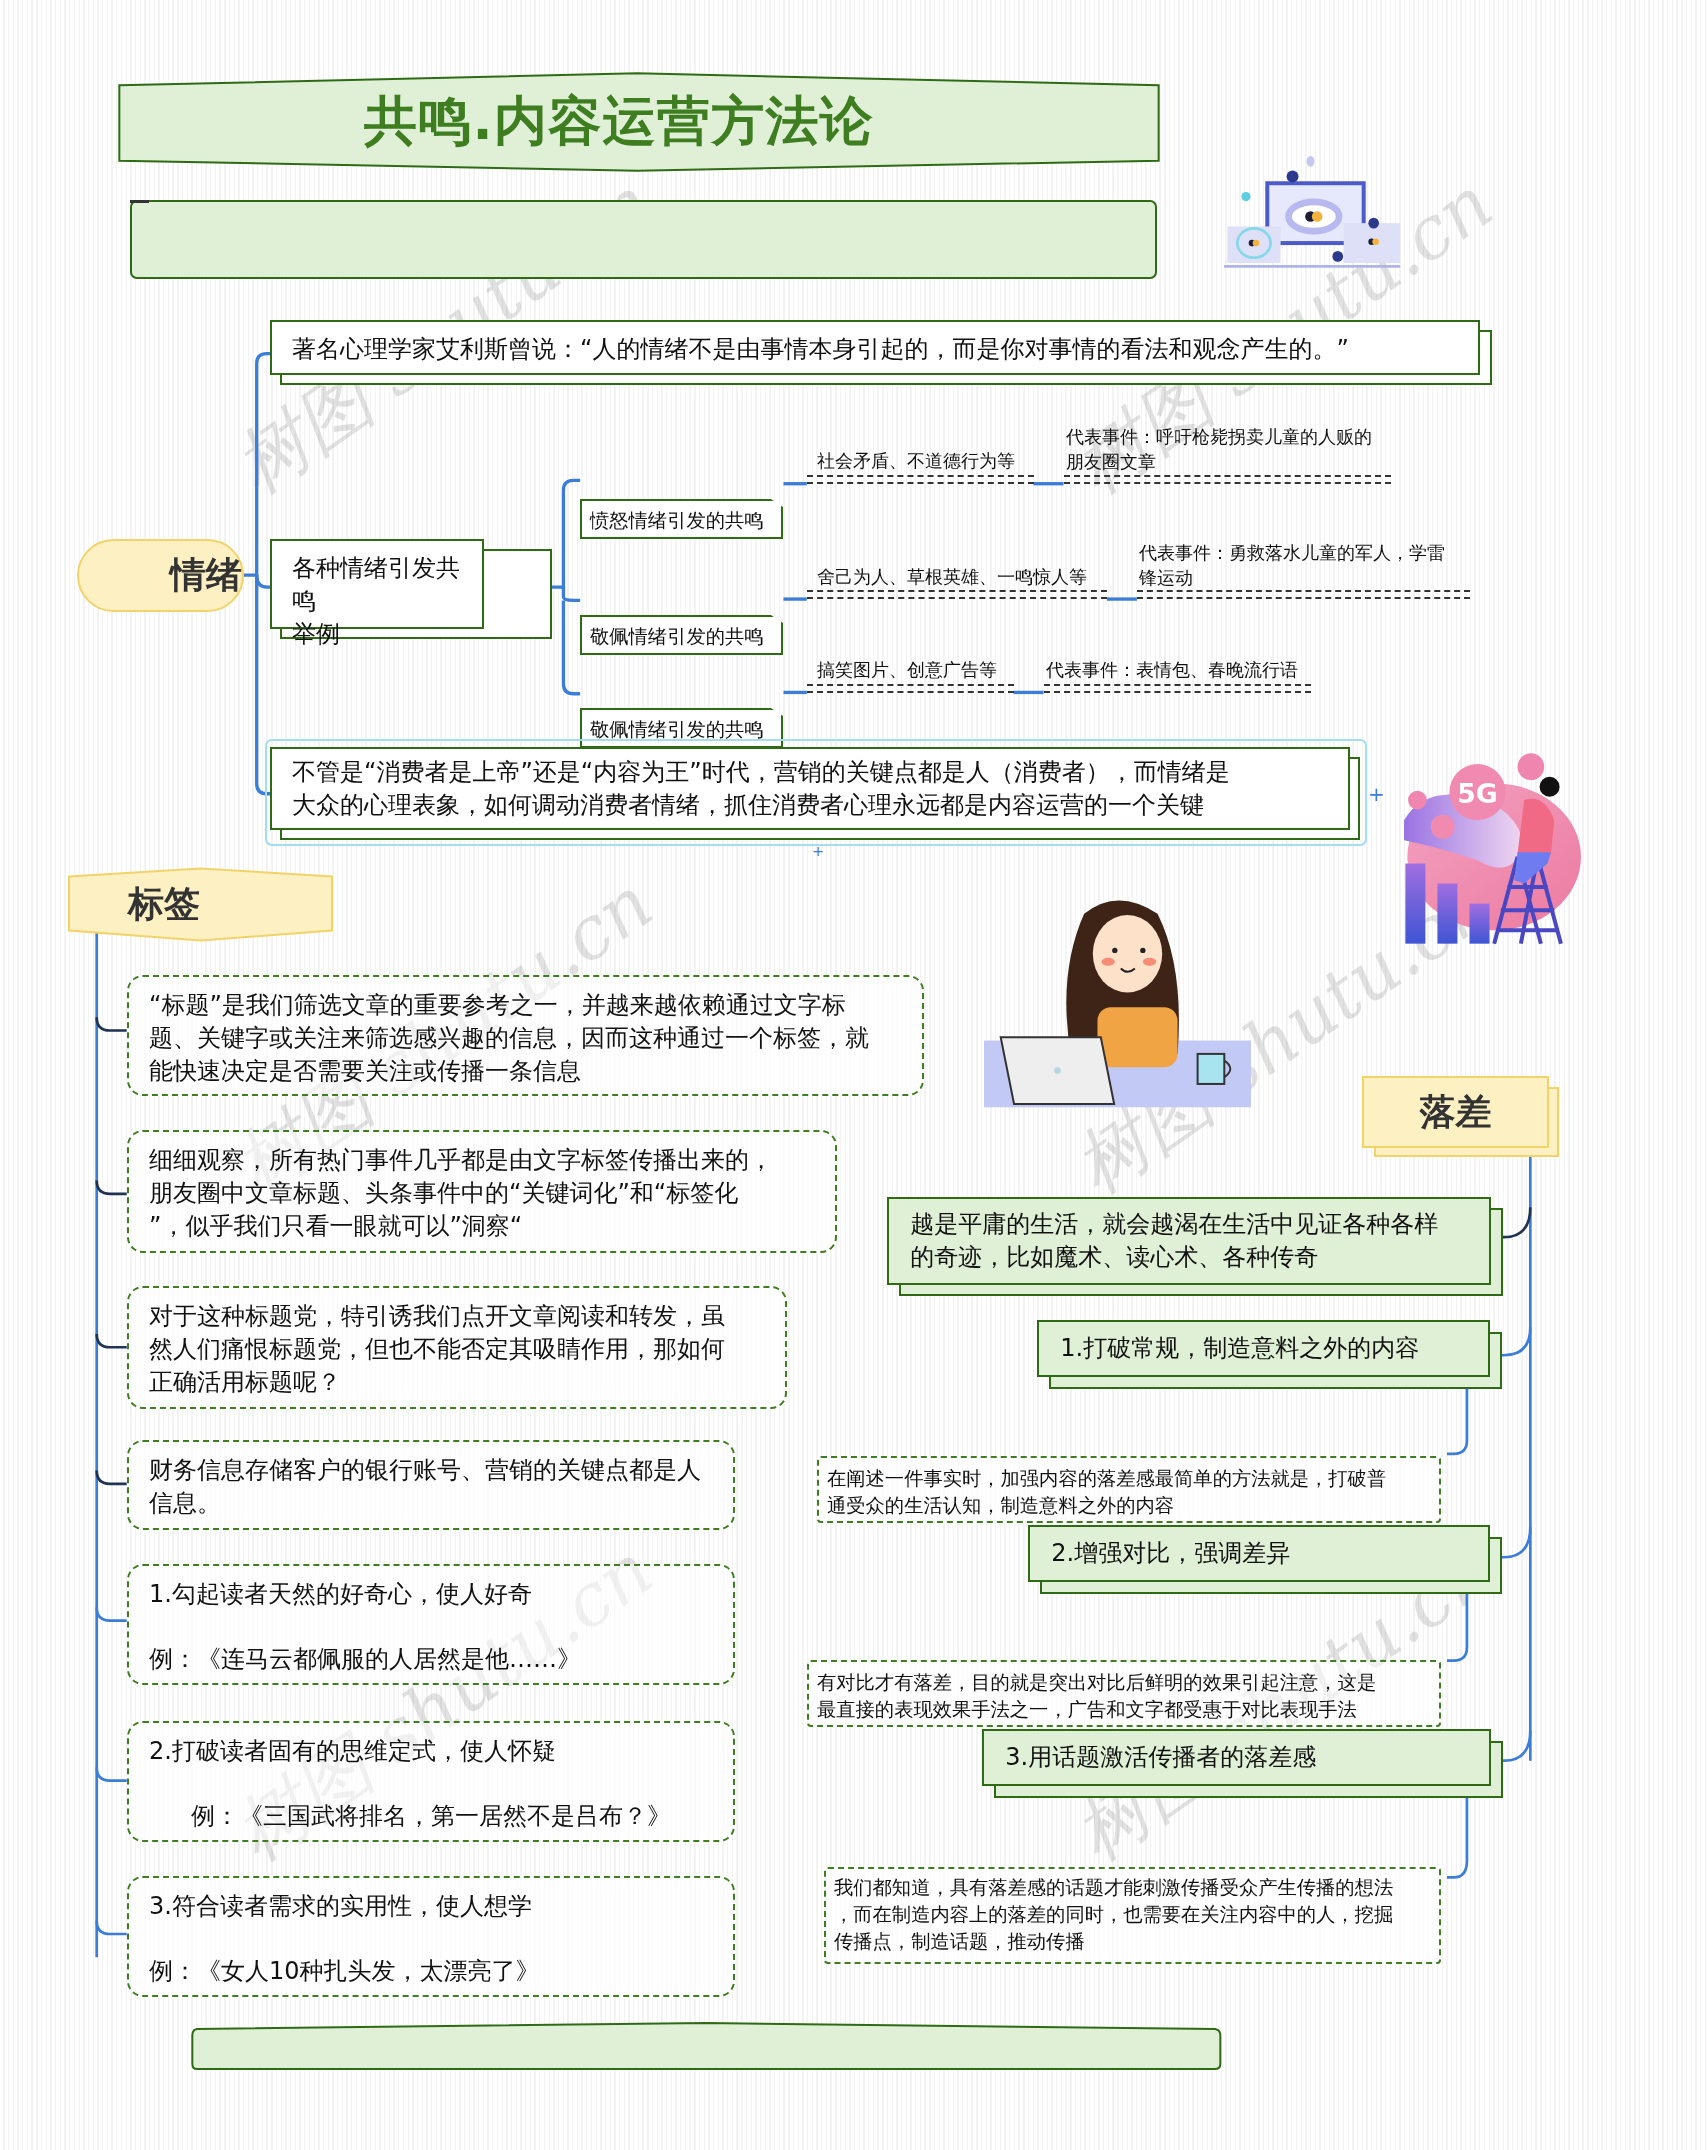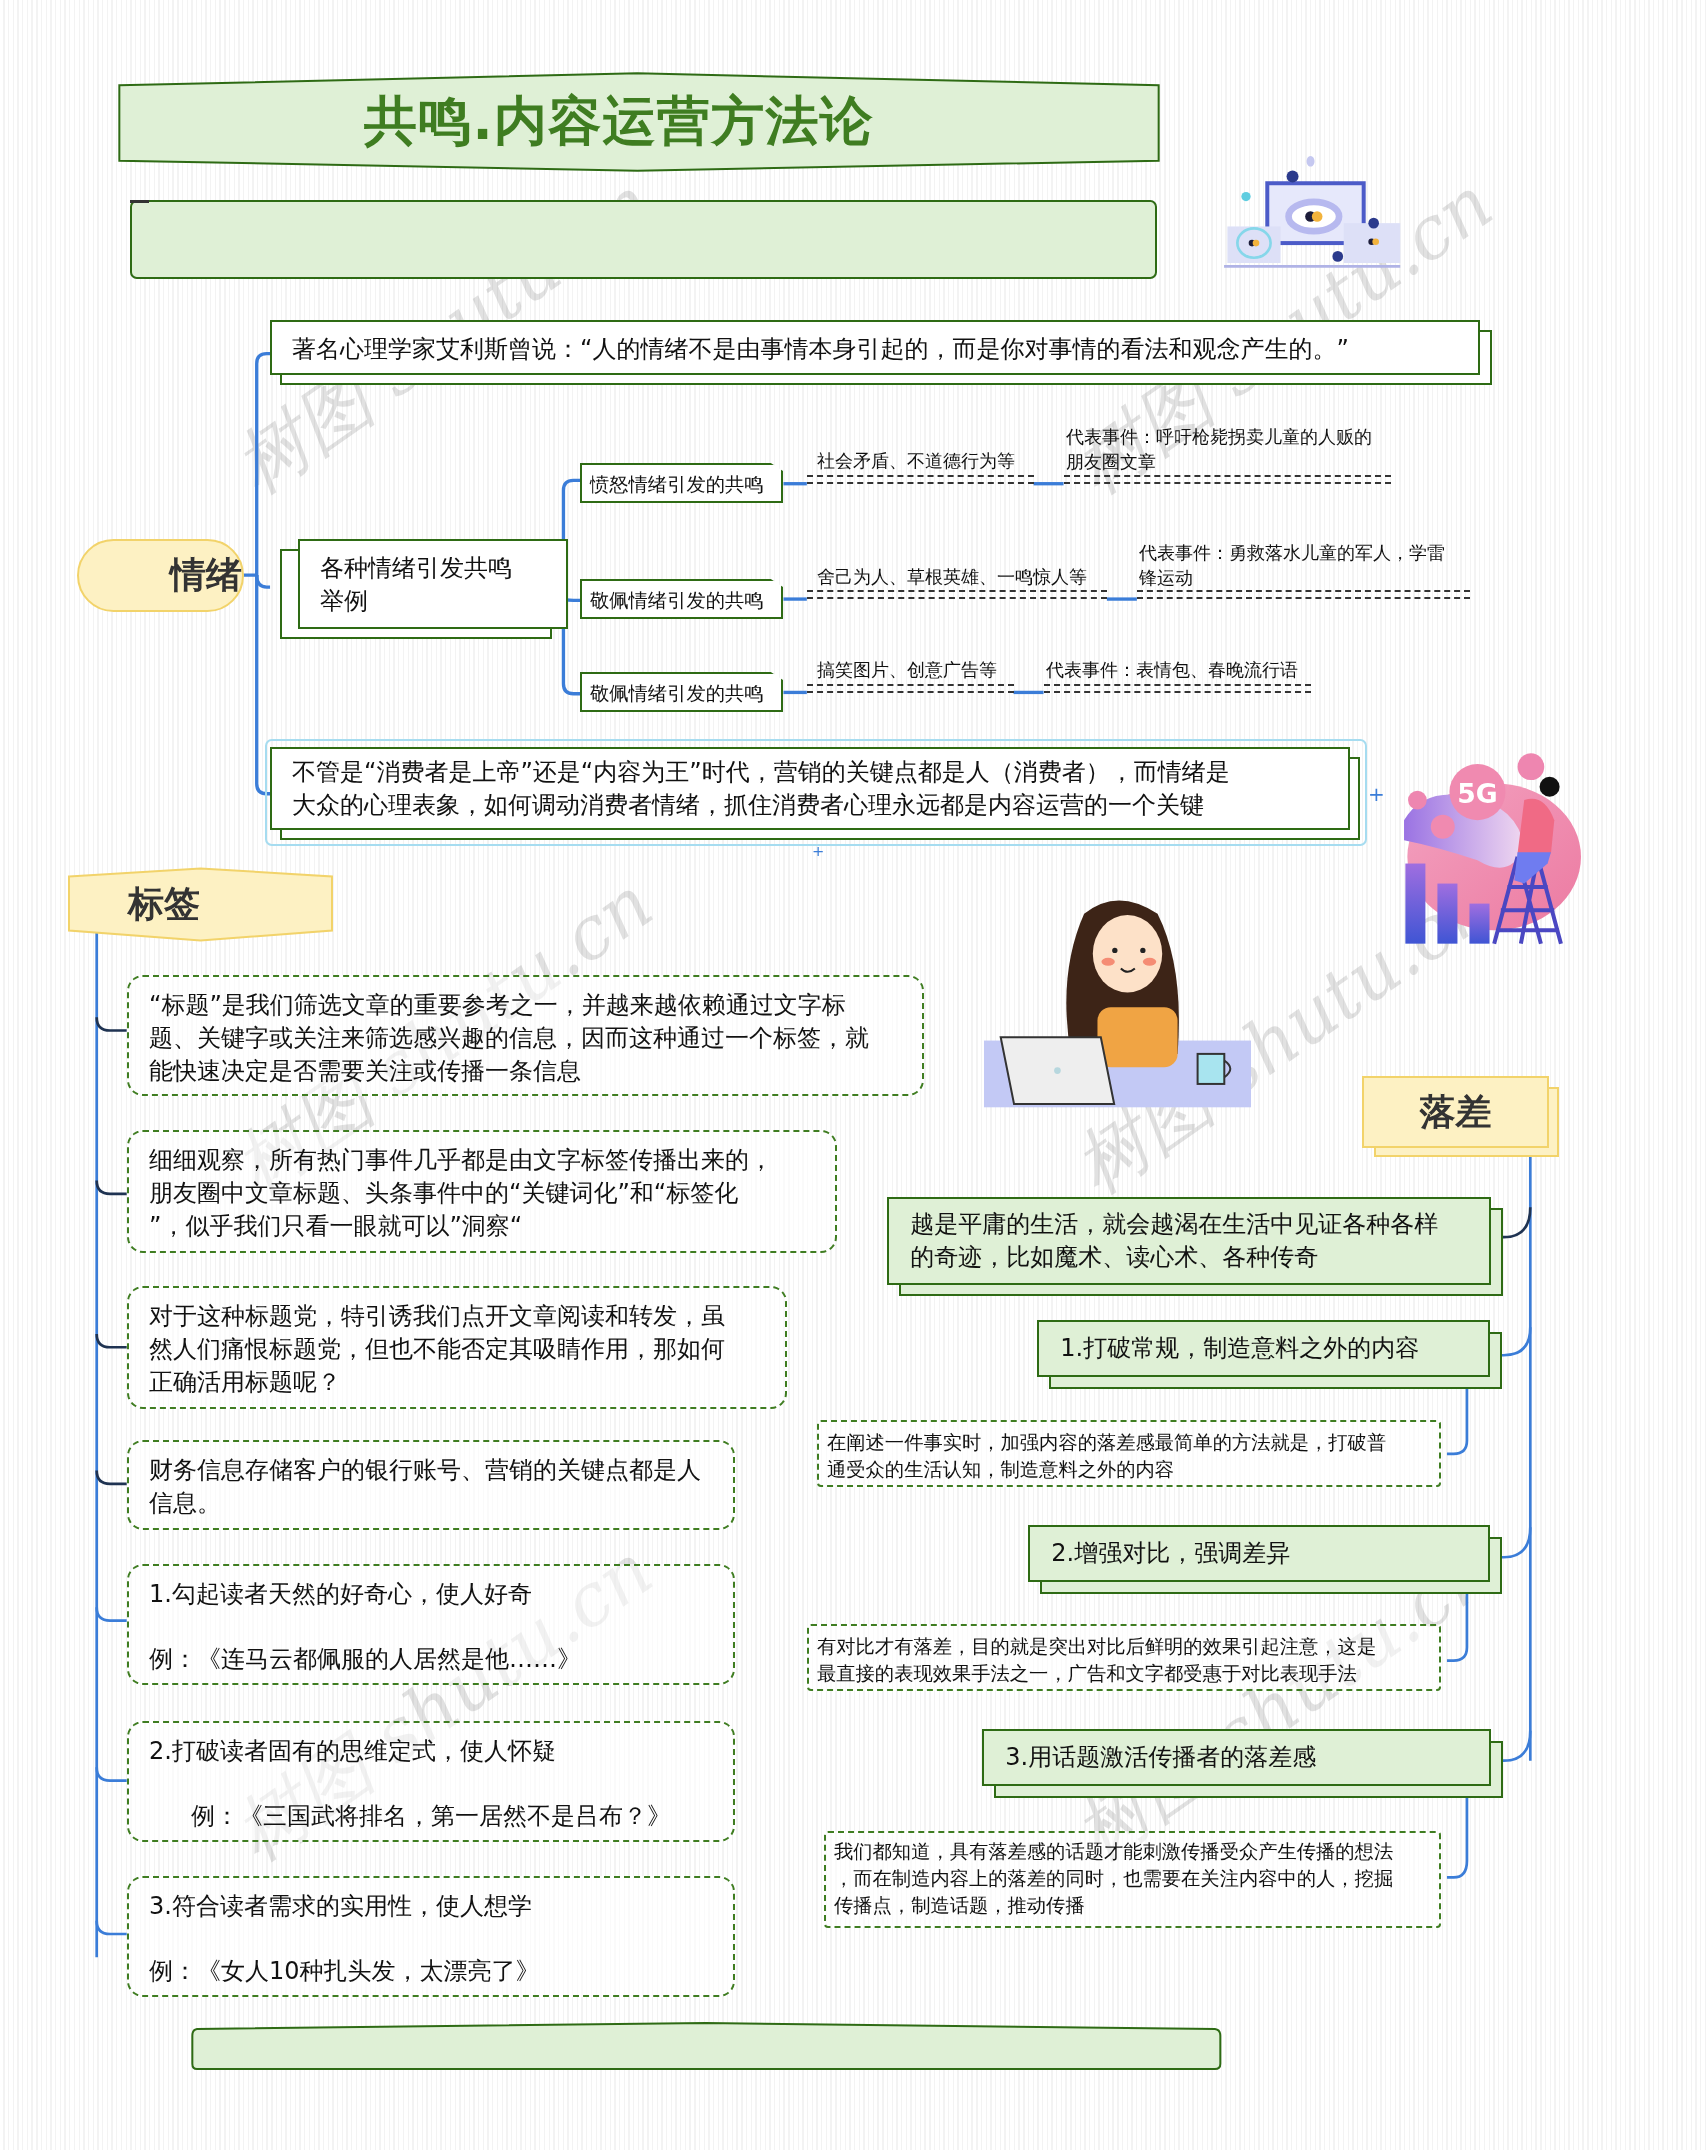--- a/index.html
+++ b/index.html
@@ -27,21 +27,21 @@
     background: #dff0d6; border: 2px solid #2e6b14; border-radius: 6.7px;
   }
   .sub-mark { left: 130px; top: 200px; width: 18.7px; height: 3.3px; background: #333; }
 
   
   .node-white { background: #fff; border: 2px solid #2e6b14; }
   .node-green { background: #dff0d6; border: 2px solid #2e6b14; }
   .shadow-w { background: #fff; border: 2px solid #2e6b14; }
   .shadow-g { background: #dff0d6; border: 2px solid #2e6b14; }
   .txt { font-size: 24px; line-height: 33px; }
-  .txt-s { font-size: 19.3px; line-height: 27px; }
+  .txt-s { font-size: 19.3px; line-height: 27px; margin-top: 36px; }
   .txt-xs { font-size: 18px; line-height: 25px; }
 
   .dashed {
     border: 2px dashed #3f7d21; border-radius: 16px; background: rgba(255,255,255,0.55);
   }
   .dash-line { border-bottom: 2px dashed #333; }
 
   .yellow-pill {
     background: #fdf1c3; border: 2px solid #f2d36a; border-radius: 47px;
     display: flex; align-items: center; justify-content: flex-end;
@@ -138,21 +138,21 @@
 <div class="abs yellow-pill" style="left:77px;top:539px;width:167px;height:73px;">
   <span>情绪</span>
 </div>
 
 <div class="abs shadow-w" style="left:280px;top:330px;width:1212px;height:55px;"></div>
 <div class="abs node-white txt" style="left:270px;top:320px;width:1210px;height:55px;padding:10.7px 20px;">
   <span>著名心理学家艾利斯曾说：“人的情绪不是由事情本身引起的，而是你对事情的看法和观念产生的。”</span>
 </div>
 
 <div class="abs shadow-w" style="left:280px;top:549px;width:272px;height:90px;"></div>
-<div class="abs node-white txt" style="left:270px;top:539px;width:270px;height:90px;padding:10.7px 20px;margin-left:28px;">
+<div class="abs node-white txt" style="left:270px;top:539px;width:214px;height:90px;padding:10.7px 20px;">
   <div>各种情绪引发共鸣</div>
   <div>举例</div>
 </div>
 
 <div class="abs node-white txt-s" style="left:580px;top:463px;width:203px;height:40px;padding:6px 8px;clip-path:polygon(0 0,94% 0,100% 20%,100% 100%,0 100%);">
   <span>愤怒情绪引发的共鸣</span>
 </div>
 <div class="abs txt-xs" style="left:817px;top:448px;width:217px;">
   <span>社会矛盾、不道德行为等</span>
 </div>

